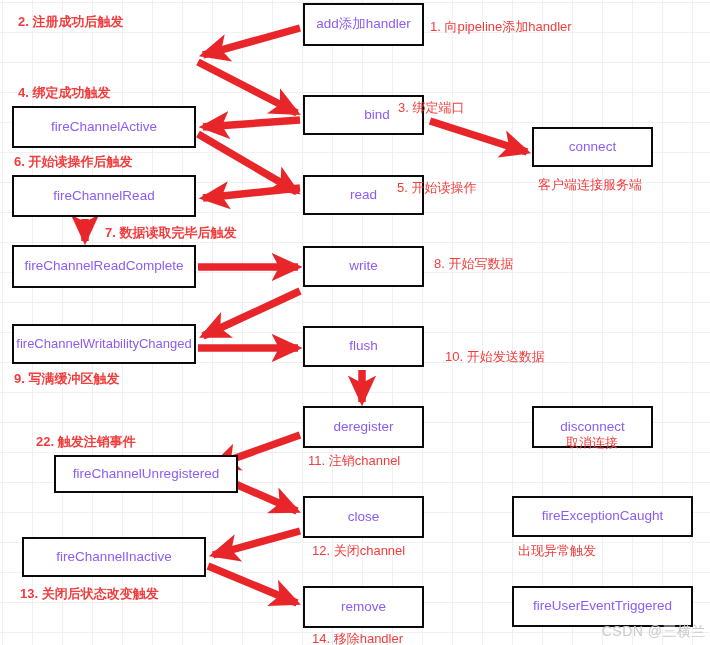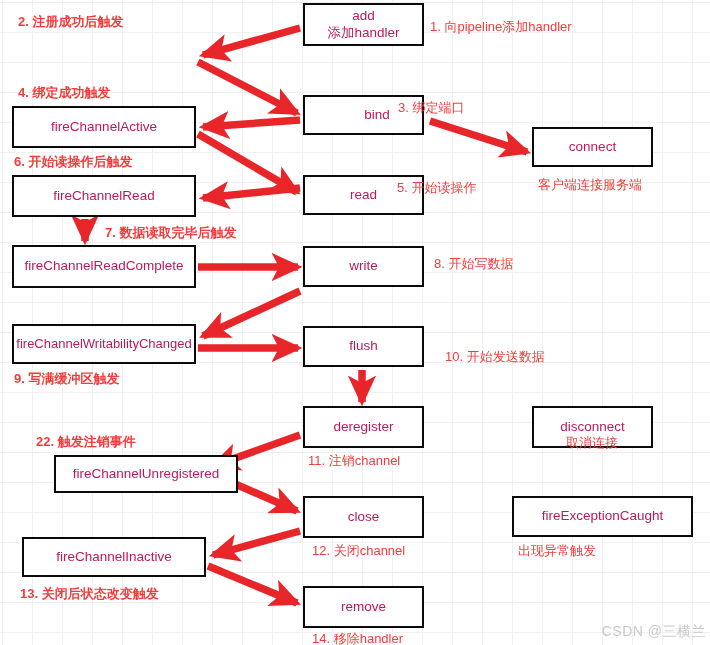--- a/index.html
+++ b/index.html
@@ -28,25 +28,25 @@
     width: 710px;
     height: 645px;
     pointer-events: none;
   }
   .node {
     position: absolute;
     box-sizing: border-box;
     border: 2.5px solid #0a0a0a;
     background: #ffffff;
     display: flex;
-    flex-direction: column;
+    flex-direction: row;
     align-items: center;
     justify-content: center;
     font-size: 13.5px;
-    color: #be185d;
+    color: #8b5cf6;
     line-height: 1.25;
     text-align: center;
     z-index: 3;
     white-space: nowrap;
   }
   .node.small { font-size: 13px; }
   .note {
     position: absolute;
     color: #f23c3c;
     font-size: 13px;
@@ -158,20 +158,23 @@
 
   <div class="node" style="left:532px;top:127px;width:121px;height:40px;text-align:right;">
     <span>connect</span>
   </div>
   <div class="node" style="left:532px;top:406px;width:121px;height:42px;">
     <span>disconnect</span>
   </div>
   <div class="node" style="left:512px;top:496px;width:181px;height:41px;">
     <span>fireExceptionCaught</span>
   </div>
+  <div class="node" style="left:512px;top:586px;width:181px;height:41px;">
+    <span>fireUserEventTriggered</span>
+  </div>
 
   <div class="note b" style="left:18px;top:14px;">2. 注册成功后触发</div>
   <div class="note b" style="left:18px;top:85px;">4. 绑定成功触发</div>
   <div class="note b" style="left:14px;top:154px;">6. 开始读操作后触发</div>
   <div class="note b" style="left:105px;top:225px;">7. 数据读取完毕后触发</div>
   <div class="note b" style="left:14px;top:371px;">9. 写满缓冲区触发</div>
   <div class="note b" style="left:36px;top:434px;">22. 触发注销事件</div>
   <div class="note b" style="left:20px;top:586px;">13. 关闭后状态改变触发</div>
 
   <div class="note" style="left:430px;top:19px;">1. 向pipeline添加handler</div>

